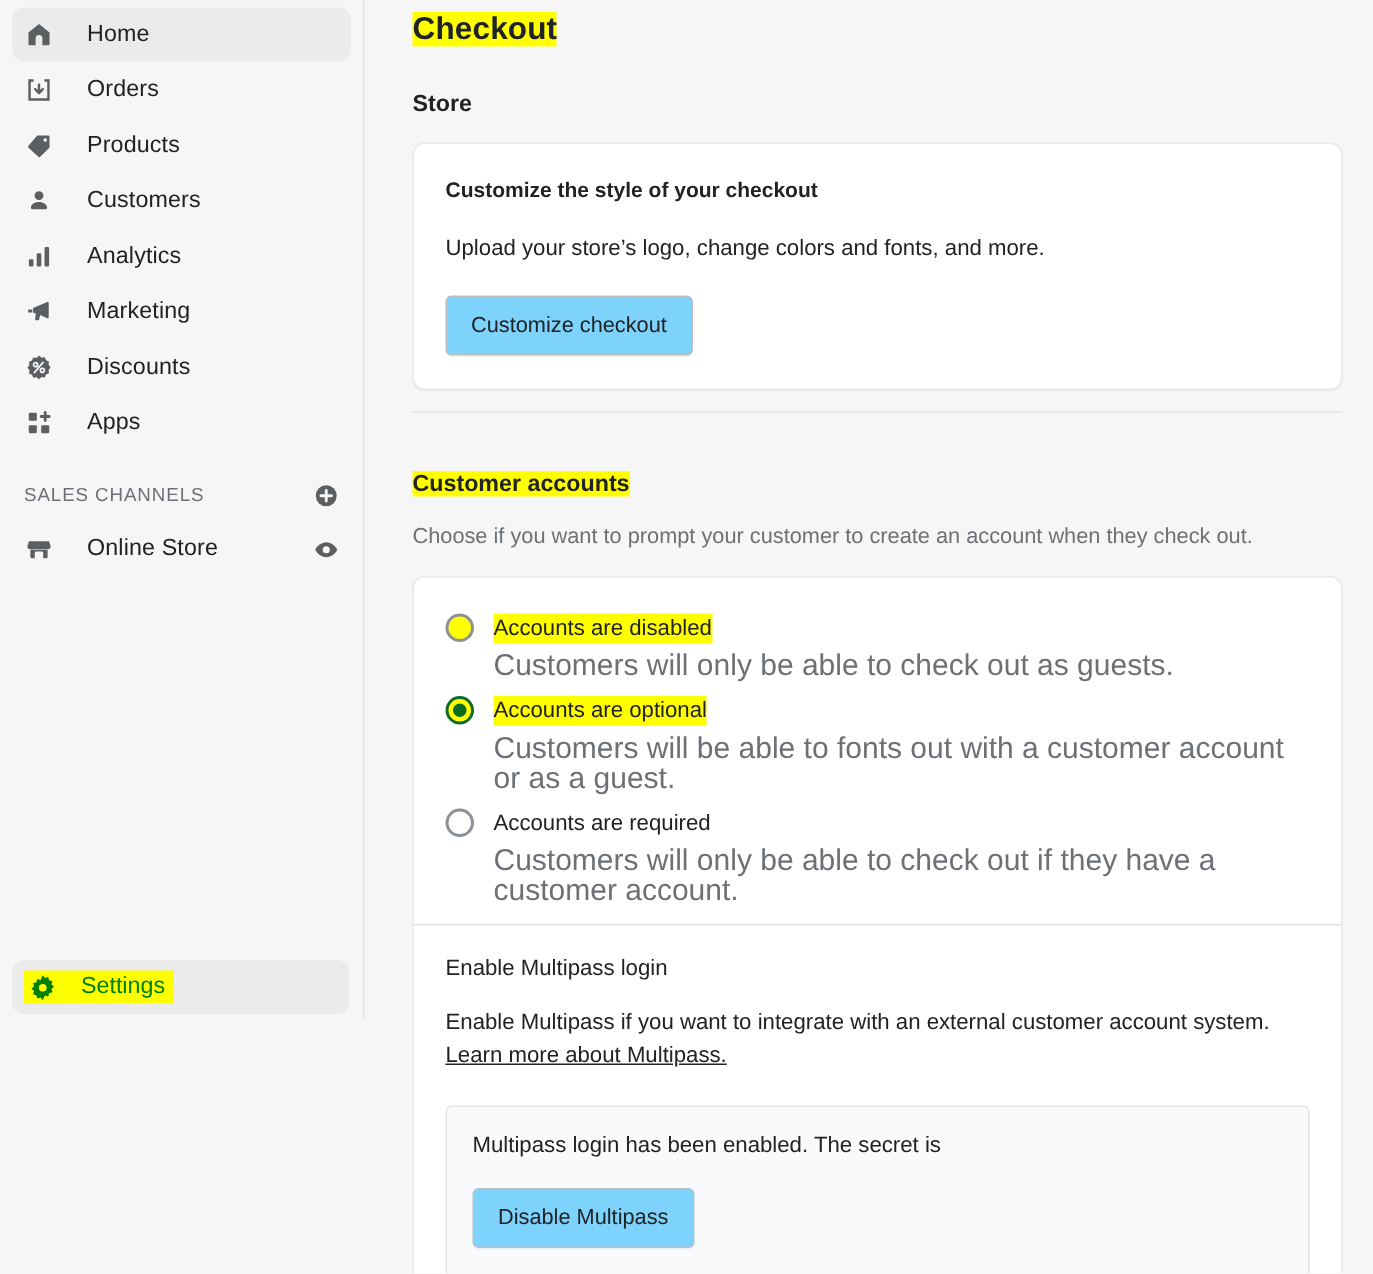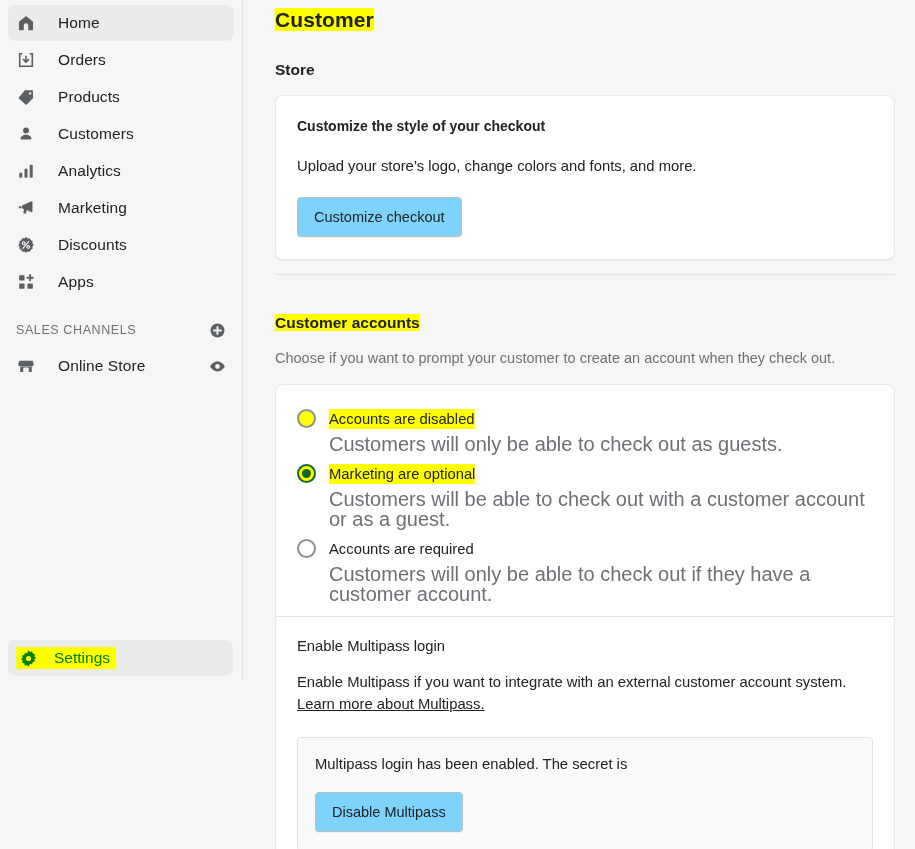--- a/index.html
+++ b/index.html
@@ -374,21 +374,21 @@
           </span>
           <span class="settings-label">Settings</span>
         </div>
       </div>
     </div>
   </nav>
 
   <main class="main">
 
     <div class="page-title-wrap">
-      <h1 class="page-title">Customer</h1>
+      <h1 class="page-title">Checkout</h1>
     </div>
 
     <h2 class="section-heading">Store</h2>
 
     <section class="card">
       <div class="card-body">
         <div class="card-title">Customize the style of your checkout</div>
         <div class="card-text">Upload your store’s logo, change colors and fonts, and more.</div>
         <button class="btn">Customize checkout</button>
       </div>
@@ -415,23 +415,23 @@
             </div>
             <div class="radio-help">Customers will only be able to check out as guests.</div>
           </div>
 
           <div>
             <div class="radio-row">
               <span class="radio-mark selected">
                 <span class="ring"></span>
                   <span class="dot"></span>
               </span>
-              <span class="radio-label hl">Marketing are optional</span>
+              <span class="radio-label hl">Accounts are optional</span>
             </div>
-            <div class="radio-help">Customers will be able to check out with a customer account or as a guest.</div>
+            <div class="radio-help">Customers will be able to fonts out with a customer account or as a guest.</div>
           </div>
 
           <div>
             <div class="radio-row">
               <span class="radio-mark">
                 <span class="ring"></span>
               </span>
               <span class="radio-label">Accounts are required</span>
             </div>
             <div class="radio-help">Customers will only be able to check out if they have a customer account.</div>

